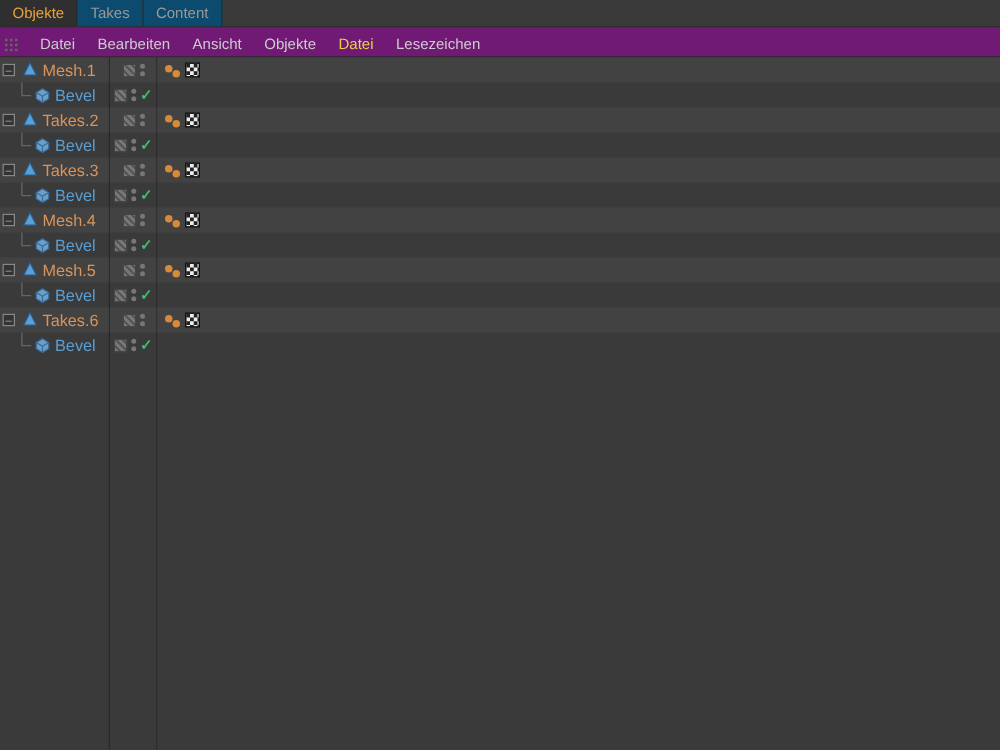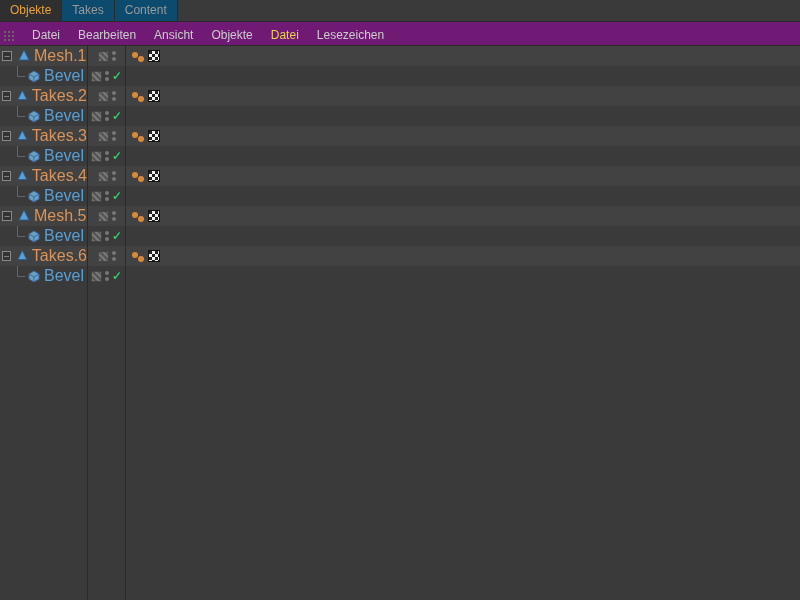--- a/index.html
+++ b/index.html
@@ -22,21 +22,21 @@
   
   .trow { height: 20px; display: flex; align-items: center; padding-left: 2px; }
   .trow.band { background: #424242; }
   
   .expander { width: 10px; height: 10px; border: 1px solid #888; display: flex; align-items: center; justify-content: center; font-size: 9px; line-height: 1; color: #aaa; margin-right: 2px; cursor: pointer; background: #333; }
   .branch { width: 12px; height: 20px; position: relative; }
   .branch::before { content: ""; position: absolute; left: 5px; top: 0; width: 1px; height: 10px; background: #666; }
   .branch::after { content: ""; position: absolute; left: 5px; top: 10px; width: 8px; height: 1px; background: #666; }
   
   .obj-icon { width: 14px; height: 14px; margin: 0 3px; }
-  .label { font-size: 16px; }
+  .label { font-size: 13px; }
   .label.parent { color: #d8945a; }
   .label.child { color: #5a9fd4; }
   
   .vis-cell { height: 20px; display: flex; align-items: center; justify-content: center; gap: 3px; }
   .vis-cell.band { background: #424242; }
   .layer-icon { width: 11px; height: 11px; background: repeating-linear-gradient(45deg,#777,#777 2px,#555 2px,#555 4px); border:1px solid #444; }
   .dots { display: flex; flex-direction: column; gap: 2px; }
   .dot { width: 4px; height: 4px; border-radius: 50%; background: #777; }
   .check { color: #3fbf6f; font-size: 12px; font-weight: bold; }
   
@@ -130,21 +130,21 @@
           <line x1="12" y1="5" x2="7" y2="8" stroke="#3a6a9a"></line>
           <line x1="7" y1="8" x2="7" y2="13" stroke="#3a6a9a"></line>
         </svg>
         <span class="label child">Bevel</span>
       </div>
       <div class="trow band">
         <div class="expander">–</div>
         <svg class="obj-icon" viewBox="0 0 14 14">
           <polygon points="7,1 12,11 2,11" fill="#5aa0d8" stroke="#2a5a8a" stroke-width="1"></polygon>
         </svg>
-        <span class="label parent">Takes.4</span>
+        <span class="label parent">Mesh.4</span>
       </div>
       <div class="trow">
         <div style="width:10px"></div>
         <div class="branch"></div>
         <svg class="obj-icon" viewBox="0 0 14 14">
           <polygon points="7,2 12,5 12,10 7,13 2,10 2,5" fill="#6a9fc8" stroke="#3a6a9a" stroke-width="1"></polygon>
           <line x1="2" y1="5" x2="7" y2="8" stroke="#3a6a9a"></line>
           <line x1="12" y1="5" x2="7" y2="8" stroke="#3a6a9a"></line>
           <line x1="7" y1="8" x2="7" y2="13" stroke="#3a6a9a"></line>
         </svg>

